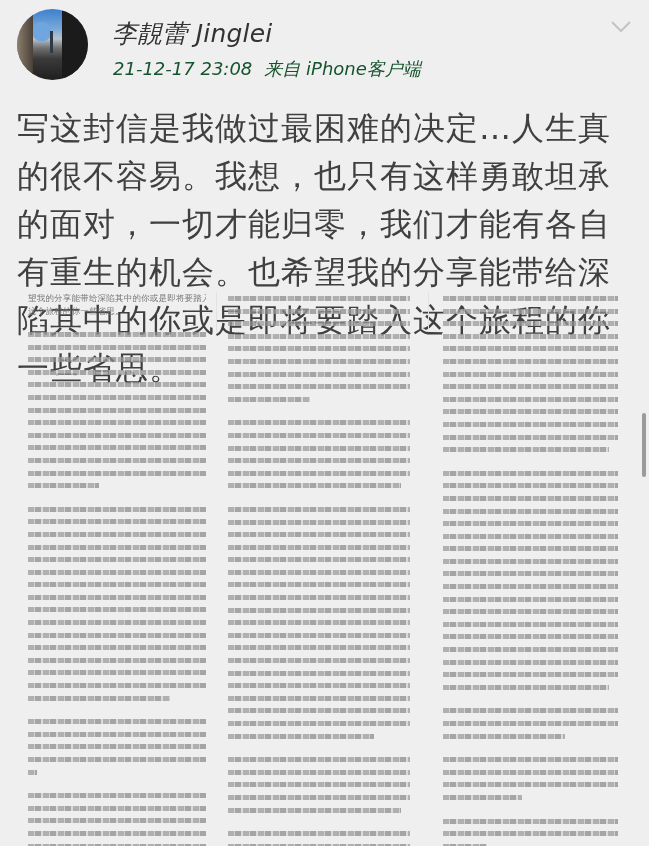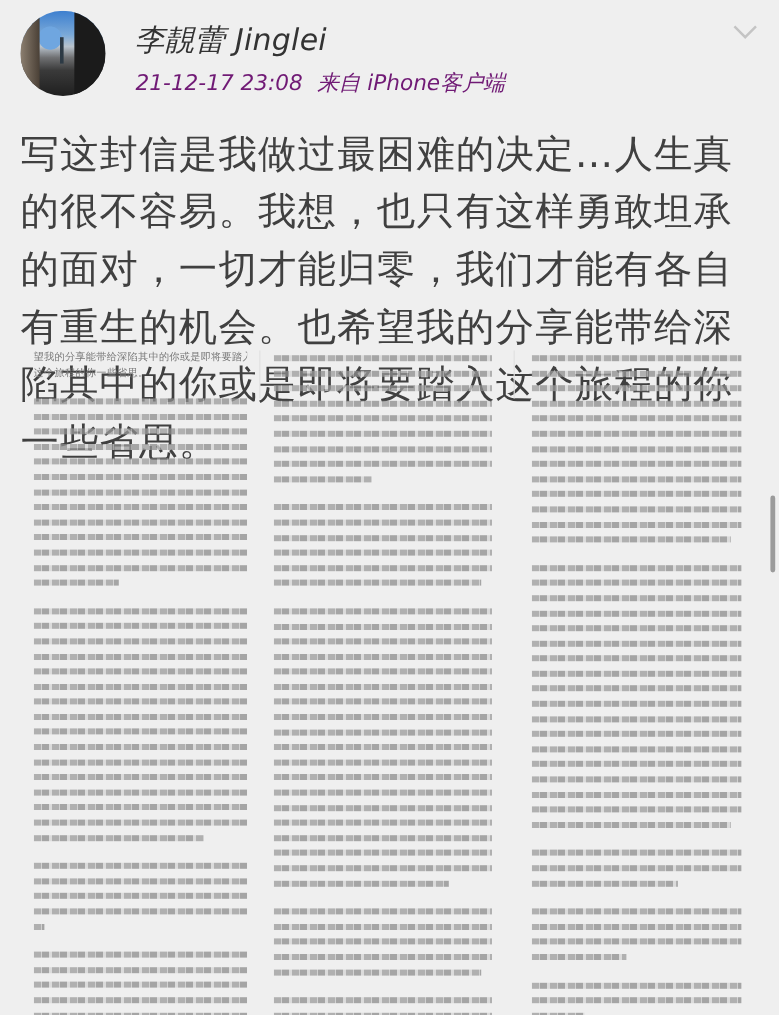--- a/index.html
+++ b/index.html
@@ -10,21 +10,21 @@
   .avatar { position: absolute; left: 17px; top: 9px; width: 71px; height: 71px; border-radius: 50%;
     background:
       radial-gradient(circle at 35% 32%, #6fa6e0 0 14%, transparent 15%),
       linear-gradient(180deg, #3d7fcf 0%, #7aa9d8 28%, #b9c3cc 42%, #6f7072 55%, #3a3a3a 70%, #1f1f1f 100%);
     overflow: hidden; }
   .avatar::before { content: ""; position: absolute; left: 0; top: 0; width: 16px; height: 71px; background: linear-gradient(90deg, #8c7f70, #4a4036); }
   .avatar::after { content: ""; position: absolute; right: 0; top: 0; width: 26px; height: 71px; background: #1b1b1b; border-radius: 0 50% 50% 0; }
   .avatar .pole { position: absolute; left: 33px; top: 22px; width: 3px; height: 22px; background: #2d3a45; }
 
   .username { position: absolute; left: 112px; top: 17px; font-size: 25px; color: #333; letter-spacing: 0.2px; }
-  .meta { position: absolute; left: 113px; top: 57px; font-size: 18px; color: #701a75; white-space: pre; }
+  .meta { position: absolute; left: 113px; top: 57px; font-size: 18px; color: #14532d; white-space: pre; }
   .meta .src { margin-left: 12px; }
   .chevron { position: absolute; left: 610px; top: 20px; width: 22px; height: 14px; cursor: pointer; }
 
   .caption { position: absolute; left: 17px; top: 104px; width: 620px; font-size: 32px; line-height: 48px; color: #404040; letter-spacing: 1px; }
 
   .letter-grid { position: absolute; left: 0; top: 292px; width: 649px; height: 554px; }
   .page-col { position: absolute; top: 0; height: 554px; overflow: hidden; }
   .col-1 { left: 28px; width: 178px; }
   .col-2 { left: 228px; width: 182px; }
   .col-3 { left: 443px; width: 175px; }

